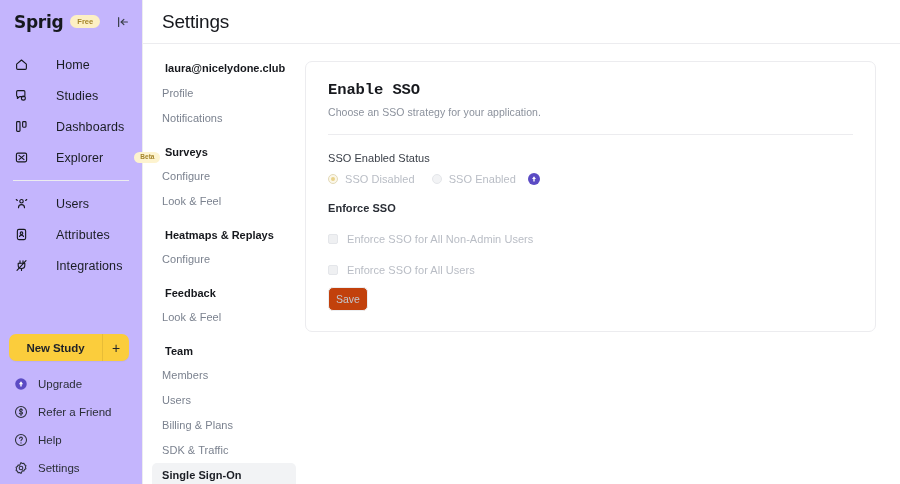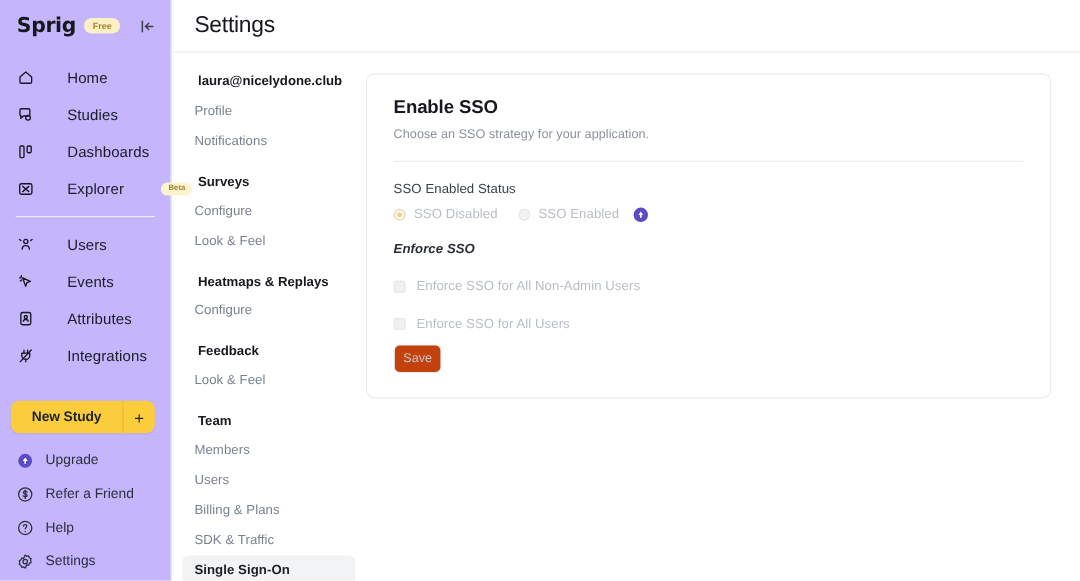--- a/index.html
+++ b/index.html
@@ -113,29 +113,29 @@
   }
   .sn-item.active { background: #f2f3f5; color: #1a1d24; font-weight: 700; }
   .sn-gap { height: 11px; }
 
   
   .main-col { flex: 1; padding: 17px 24px 0 0; }
   .card {
     width: 571px; border: 1px solid #ececef; border-radius: 7px;
     background: #ffffff; padding: 19px 22px 20px 22px;
   }
-  .card-title { font-size: 15.5px; font-weight: 700; color: #16181d; letter-spacing: -0.1px; }
+  .card-title { font-size: 15.5px; font-weight: 700; color: #16181d; letter-spacing: -0.1px; font-family: Liberation Mono, monospace; }
   .card-sub { font-size: 10.5px; color: #8b919c; margin-top: 7px; letter-spacing: 0.05px; }
   .card-rule { height: 1px; background: #ececef; margin: 16px 0 0 0; }
 
   .section-label {
     font-size: 11px; color: #3b4049; margin-top: 17px; margin-bottom: 9px;
     letter-spacing: 0.05px;
   }
-  .section-label.bold { font-weight: 700; color: #2a2e36; font-style: italic; }
+  .section-label.bold { font-weight: 700; color: #2a2e36; }
 
   .radio-row { display: flex; align-items: center; gap: 17px; }
   .radio-opt { display: flex; align-items: center; gap: 7px; cursor: not-allowed; }
   .radio-dot {
     width: 10px; height: 10px; border-radius: 50%;
     border: 1px solid #e3d9b8; background: #fbf7e9;
     display: flex; align-items: center; justify-content: center;
     flex: 0 0 10px;
   }
   .radio-dot.checked::after {
@@ -232,29 +232,20 @@
         <span class="nav-icon">
           <svg width="15" height="15" viewBox="0 0 20 20" fill="none" stroke="#16181d" stroke-width="1.5" stroke-linecap="round" stroke-linejoin="round">
             <circle cx="10" cy="7" r="2.3"></circle>
             <path d="M6 15.5 c0-2.4 1.8-4 4-4 s4 1.6 4 4"></path>
             <path d="M4.5 6 L3 4.7 M15.5 6 L17 4.7"></path>
           </svg>
         </span>
         <span class="nav-label">Users</span>
       </div>
 
-      <div class="nav-item">
-        <span class="nav-icon">
-          <svg width="15" height="15" viewBox="0 0 20 20" fill="none" stroke="#16181d" stroke-width="1.5" stroke-linecap="round" stroke-linejoin="round">
-            <path d="M6.5 6 L15 10 L11.2 11.4 L9.8 15.5 Z"></path>
-            <path d="M5 3.5 v1.6 M3 6 h1.6 M4 9.6 l1.2-1.2"></path>
-          </svg>
-        </span>
-        <span class="nav-label">Events</span>
-      </div>
 
       <div class="nav-item">
         <span class="nav-icon">
           <svg width="15" height="15" viewBox="0 0 20 20" fill="none" stroke="#16181d" stroke-width="1.5" stroke-linejoin="round">
             <rect x="4.5" y="3.2" width="11" height="13.6" rx="2"></rect>
             <circle cx="10" cy="8.2" r="1.7"></circle>
             <path d="M7.3 13.4 c0-1.5 1.2-2.4 2.7-2.4 s2.7 0.9 2.7 2.4"></path>
           </svg>
         </span>
         <span class="nav-label">Attributes</span>

